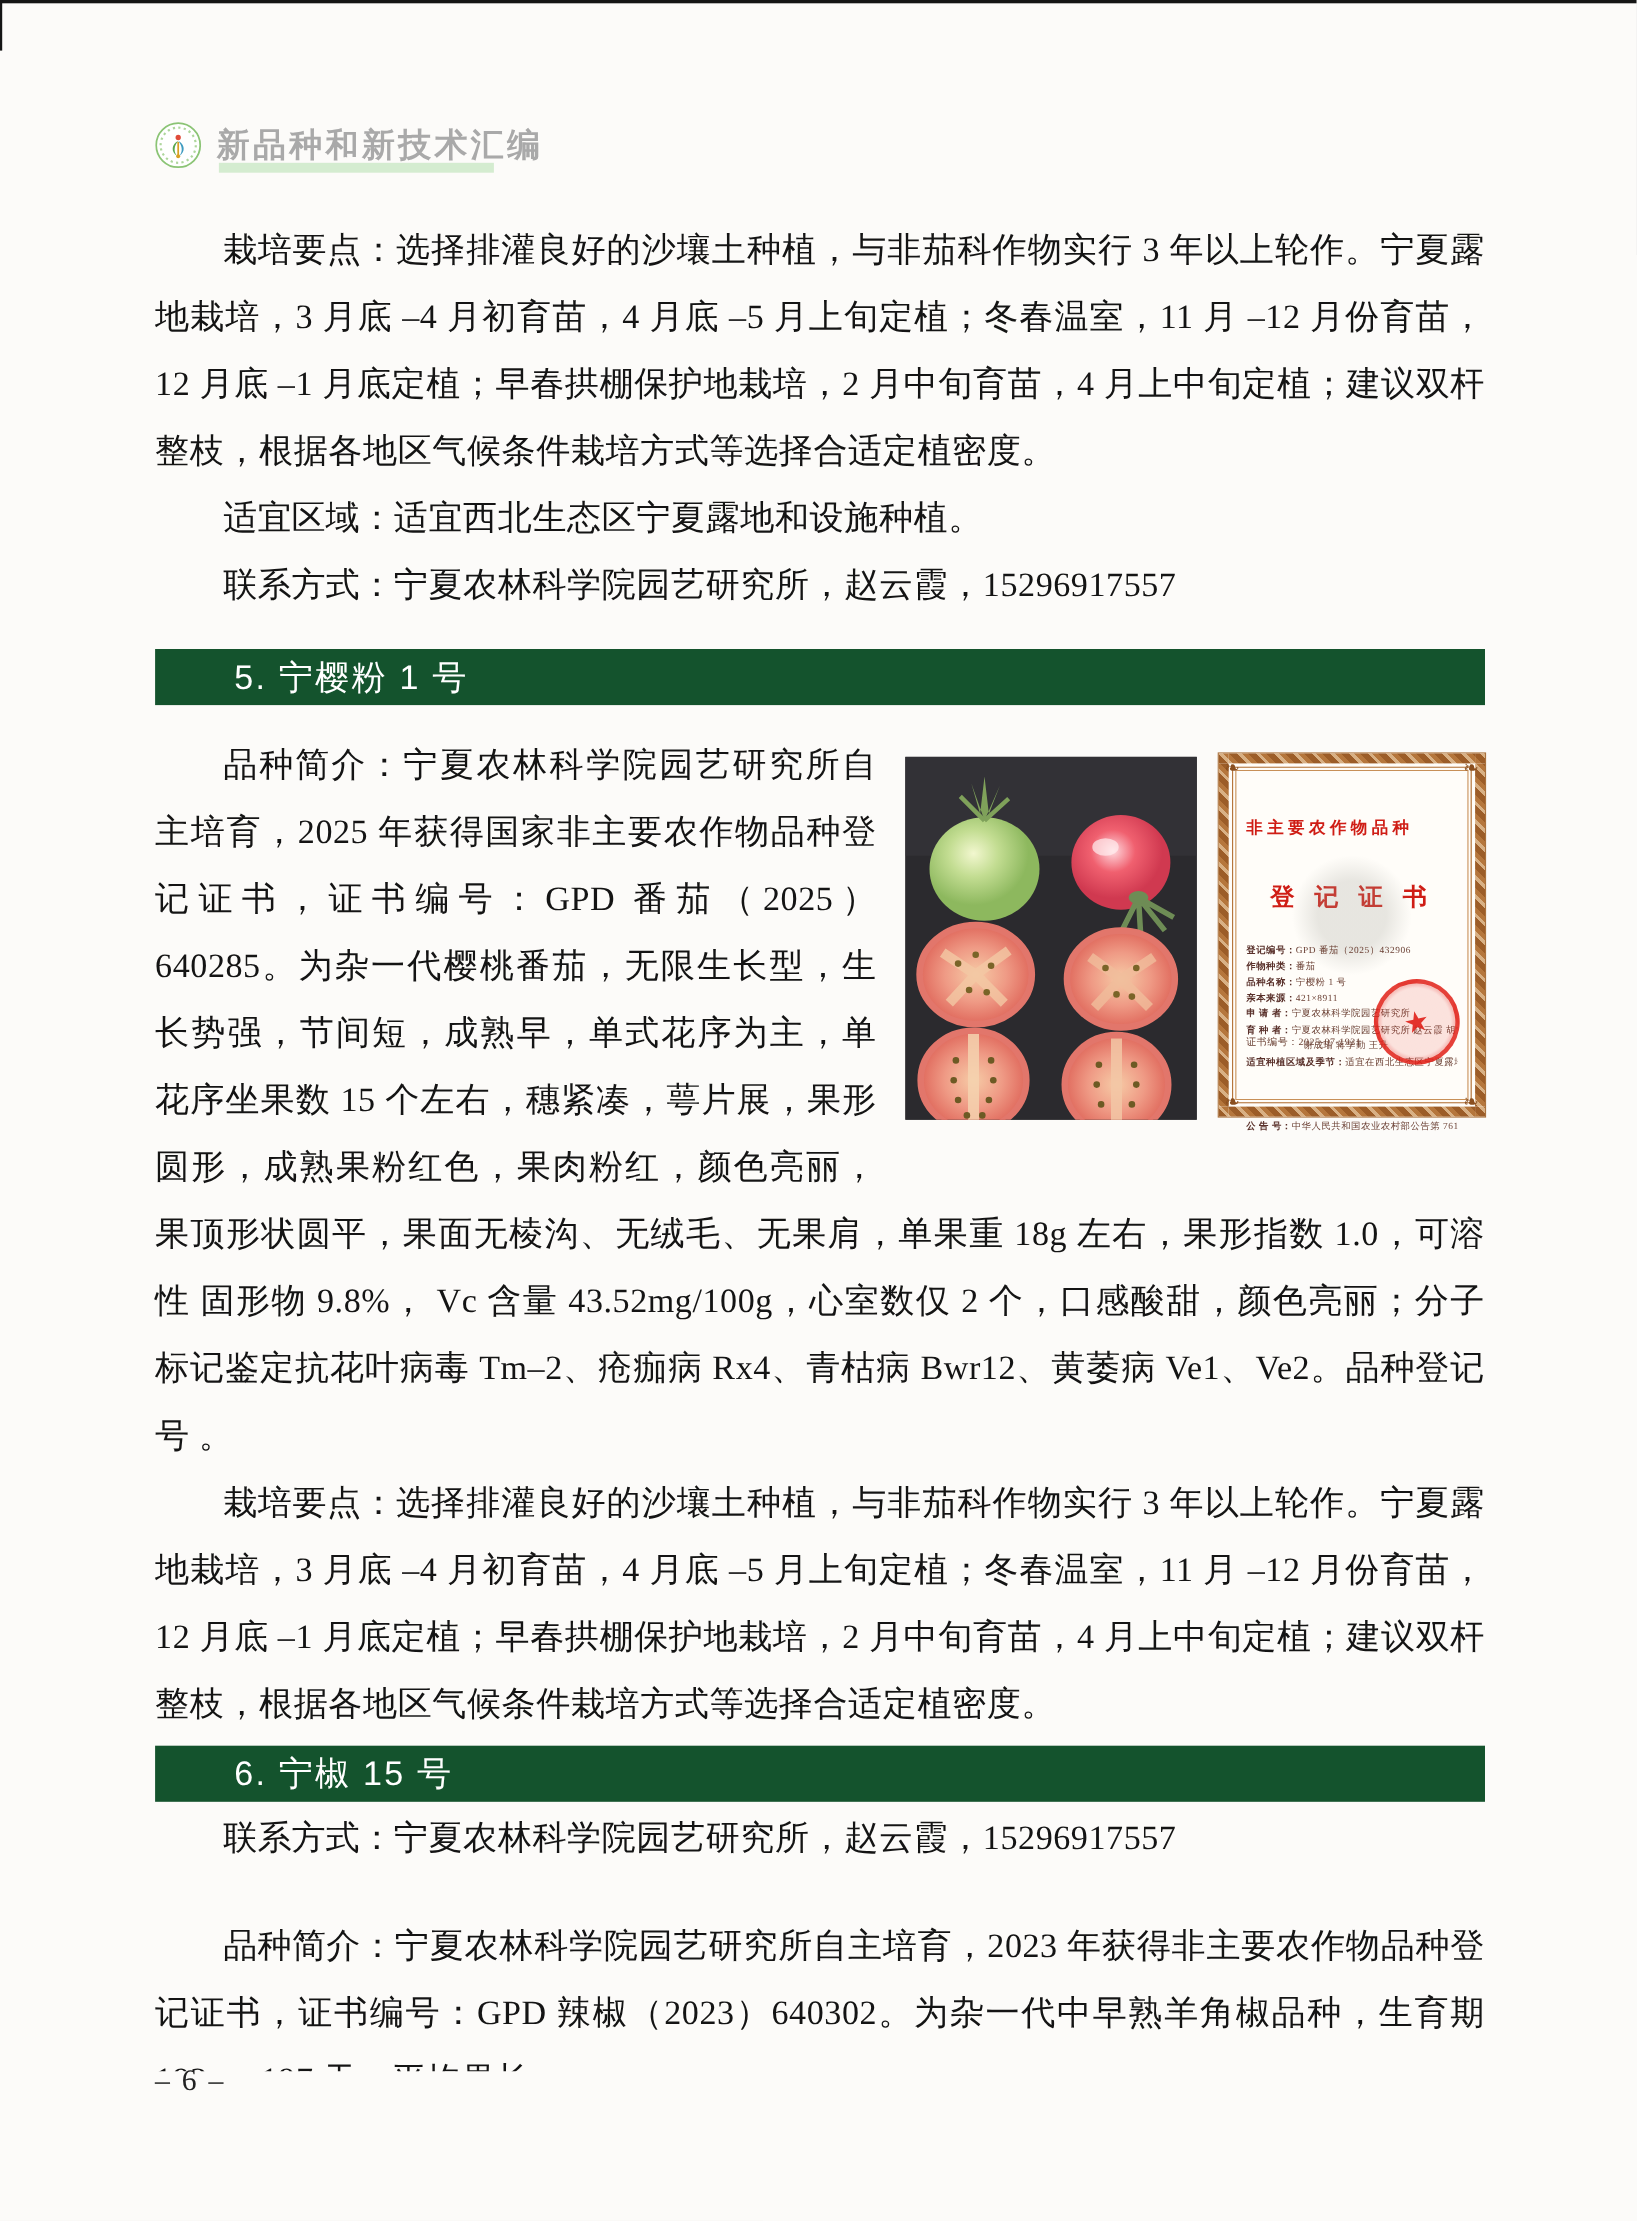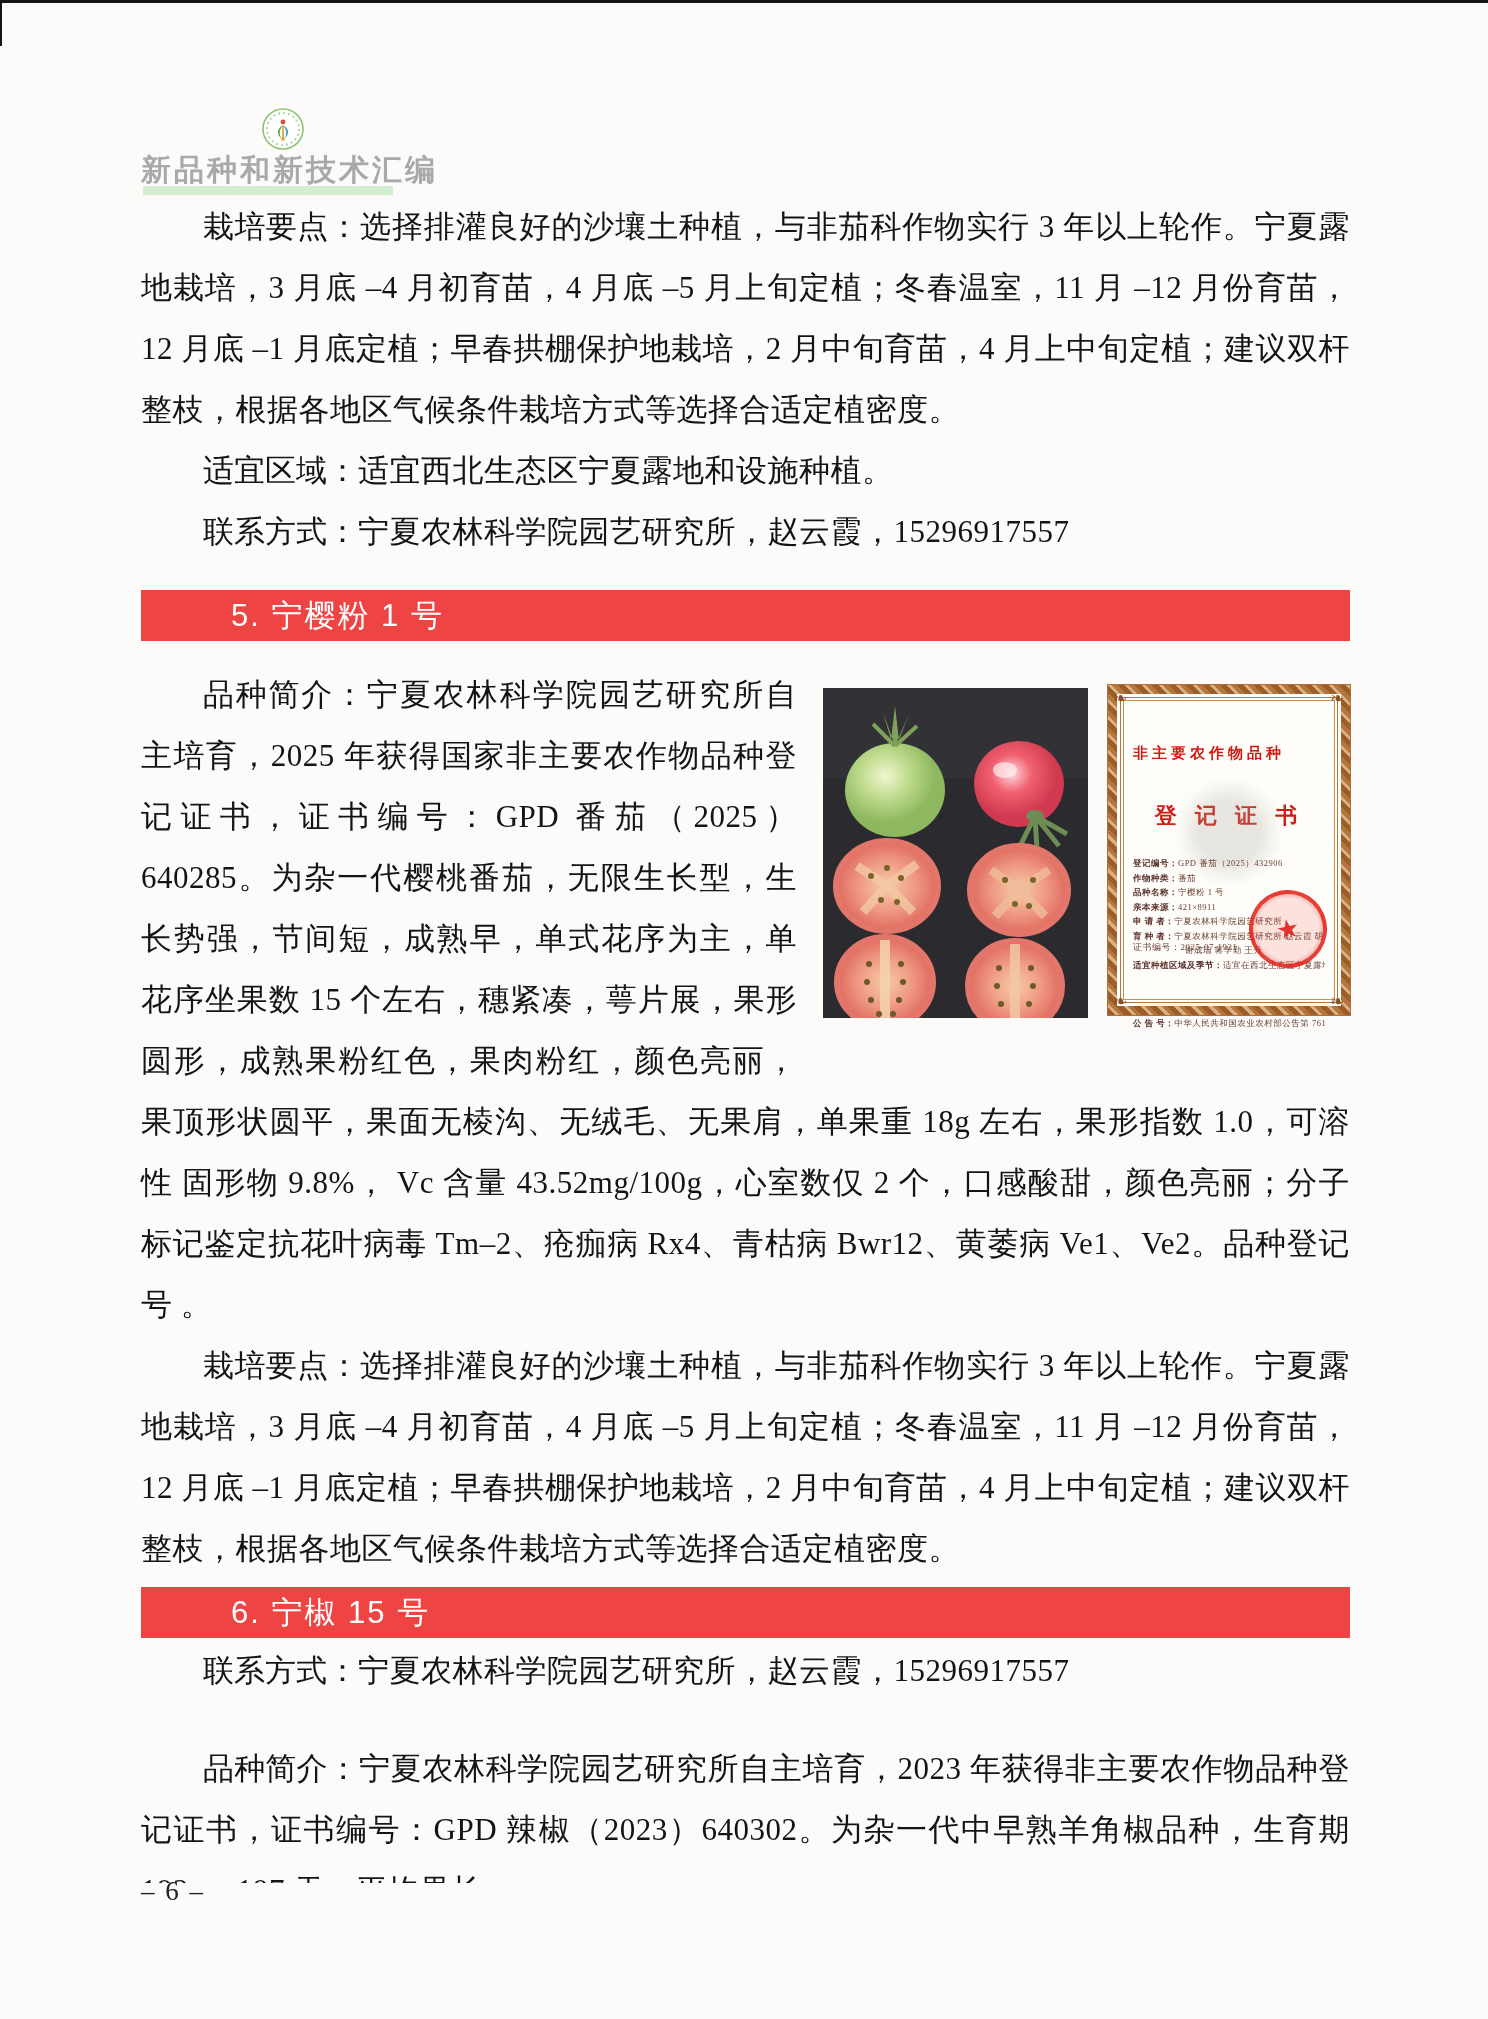--- a/index.html
+++ b/index.html
@@ -2,37 +2,37 @@
 <html><head>
 <meta charset="utf-8">
 <style>
   html,body{margin:0;padding:0;background:#e8e8e8;}
   .page{position:relative;width:1488px;height:2019px;margin:0 auto;background:#fcfbf9;overflow:hidden;
         font-family:"Liberation Serif","DejaVu Serif",serif;color:#141414;}
   .scan-edge-top{position:absolute;left:0;top:0;width:100%;height:3px;background:#151515;}
   .scan-edge-left{position:absolute;left:0;top:0;width:2px;height:46px;background:#151515;}
 
   
-  .hdr{position:absolute;left:141px;top:108px;height:48px;display:flex;align-items:center;flex-direction:column;}
+  .hdr{position:absolute;left:141px;top:108px;height:48px;display:flex;align-items:center;}
   .hlogo{width:42px;height:42px;margin-right:14px;flex:0 0 auto;}
   .htitle-wrap{position:relative;display:inline-block;}
   .htitle{position:relative;z-index:2;font-family:"Liberation Sans","DejaVu Sans",sans-serif;
           font-weight:700;font-size:30px;letter-spacing:3px;color:#a9a9a9;}
   .hunderline{position:absolute;z-index:1;left:2px;bottom:-4px;width:250px;height:9px;background:#d4ecd0;}
 
   
   .textcol{position:absolute;left:141px;width:1209px;font-size:31px;line-height:61px;
            text-align:justify;letter-spacing:0.5px;}
   .para{margin:0;text-indent:2em;}
   .plabel{font-family:"Liberation Sans","DejaVu Sans",sans-serif;font-weight:400;letter-spacing:0;}
   .pos-intro{top:196px;}
 
   
-  .band{position:absolute;left:141px;width:1209px;height:51px;background:#ef4444;
-        display:flex;align-items:center;box-sizing:border-box;padding-left:90px;}
+  .band{position:absolute;left:141px;width:1209px;height:51px;background:#14532d;
+        display:flex;align-items:center;box-sizing:border-box;padding-left:72px;}
   .band span{font-family:"Liberation Sans","DejaVu Sans",sans-serif;font-size:31px;color:#ffffff;letter-spacing:2px;}
   .pos-band5{top:590px;}
   .pos-band6{top:1587px;}
   .pos-sec5{top:664px;}
   .pos-sec6{top:1738px;height:145px;overflow:hidden;}
 
   
   .media-float{float:right;width:527px;height:372px;margin-left:26px;position:relative;}
   .tomato-photo{position:absolute;left:0;top:24px;width:265px;height:330px;background:#2b2a2e;}
   .cert{position:absolute;right:0;top:21px;width:242px;height:330px;background:#fffdf9;box-sizing:border-box;

